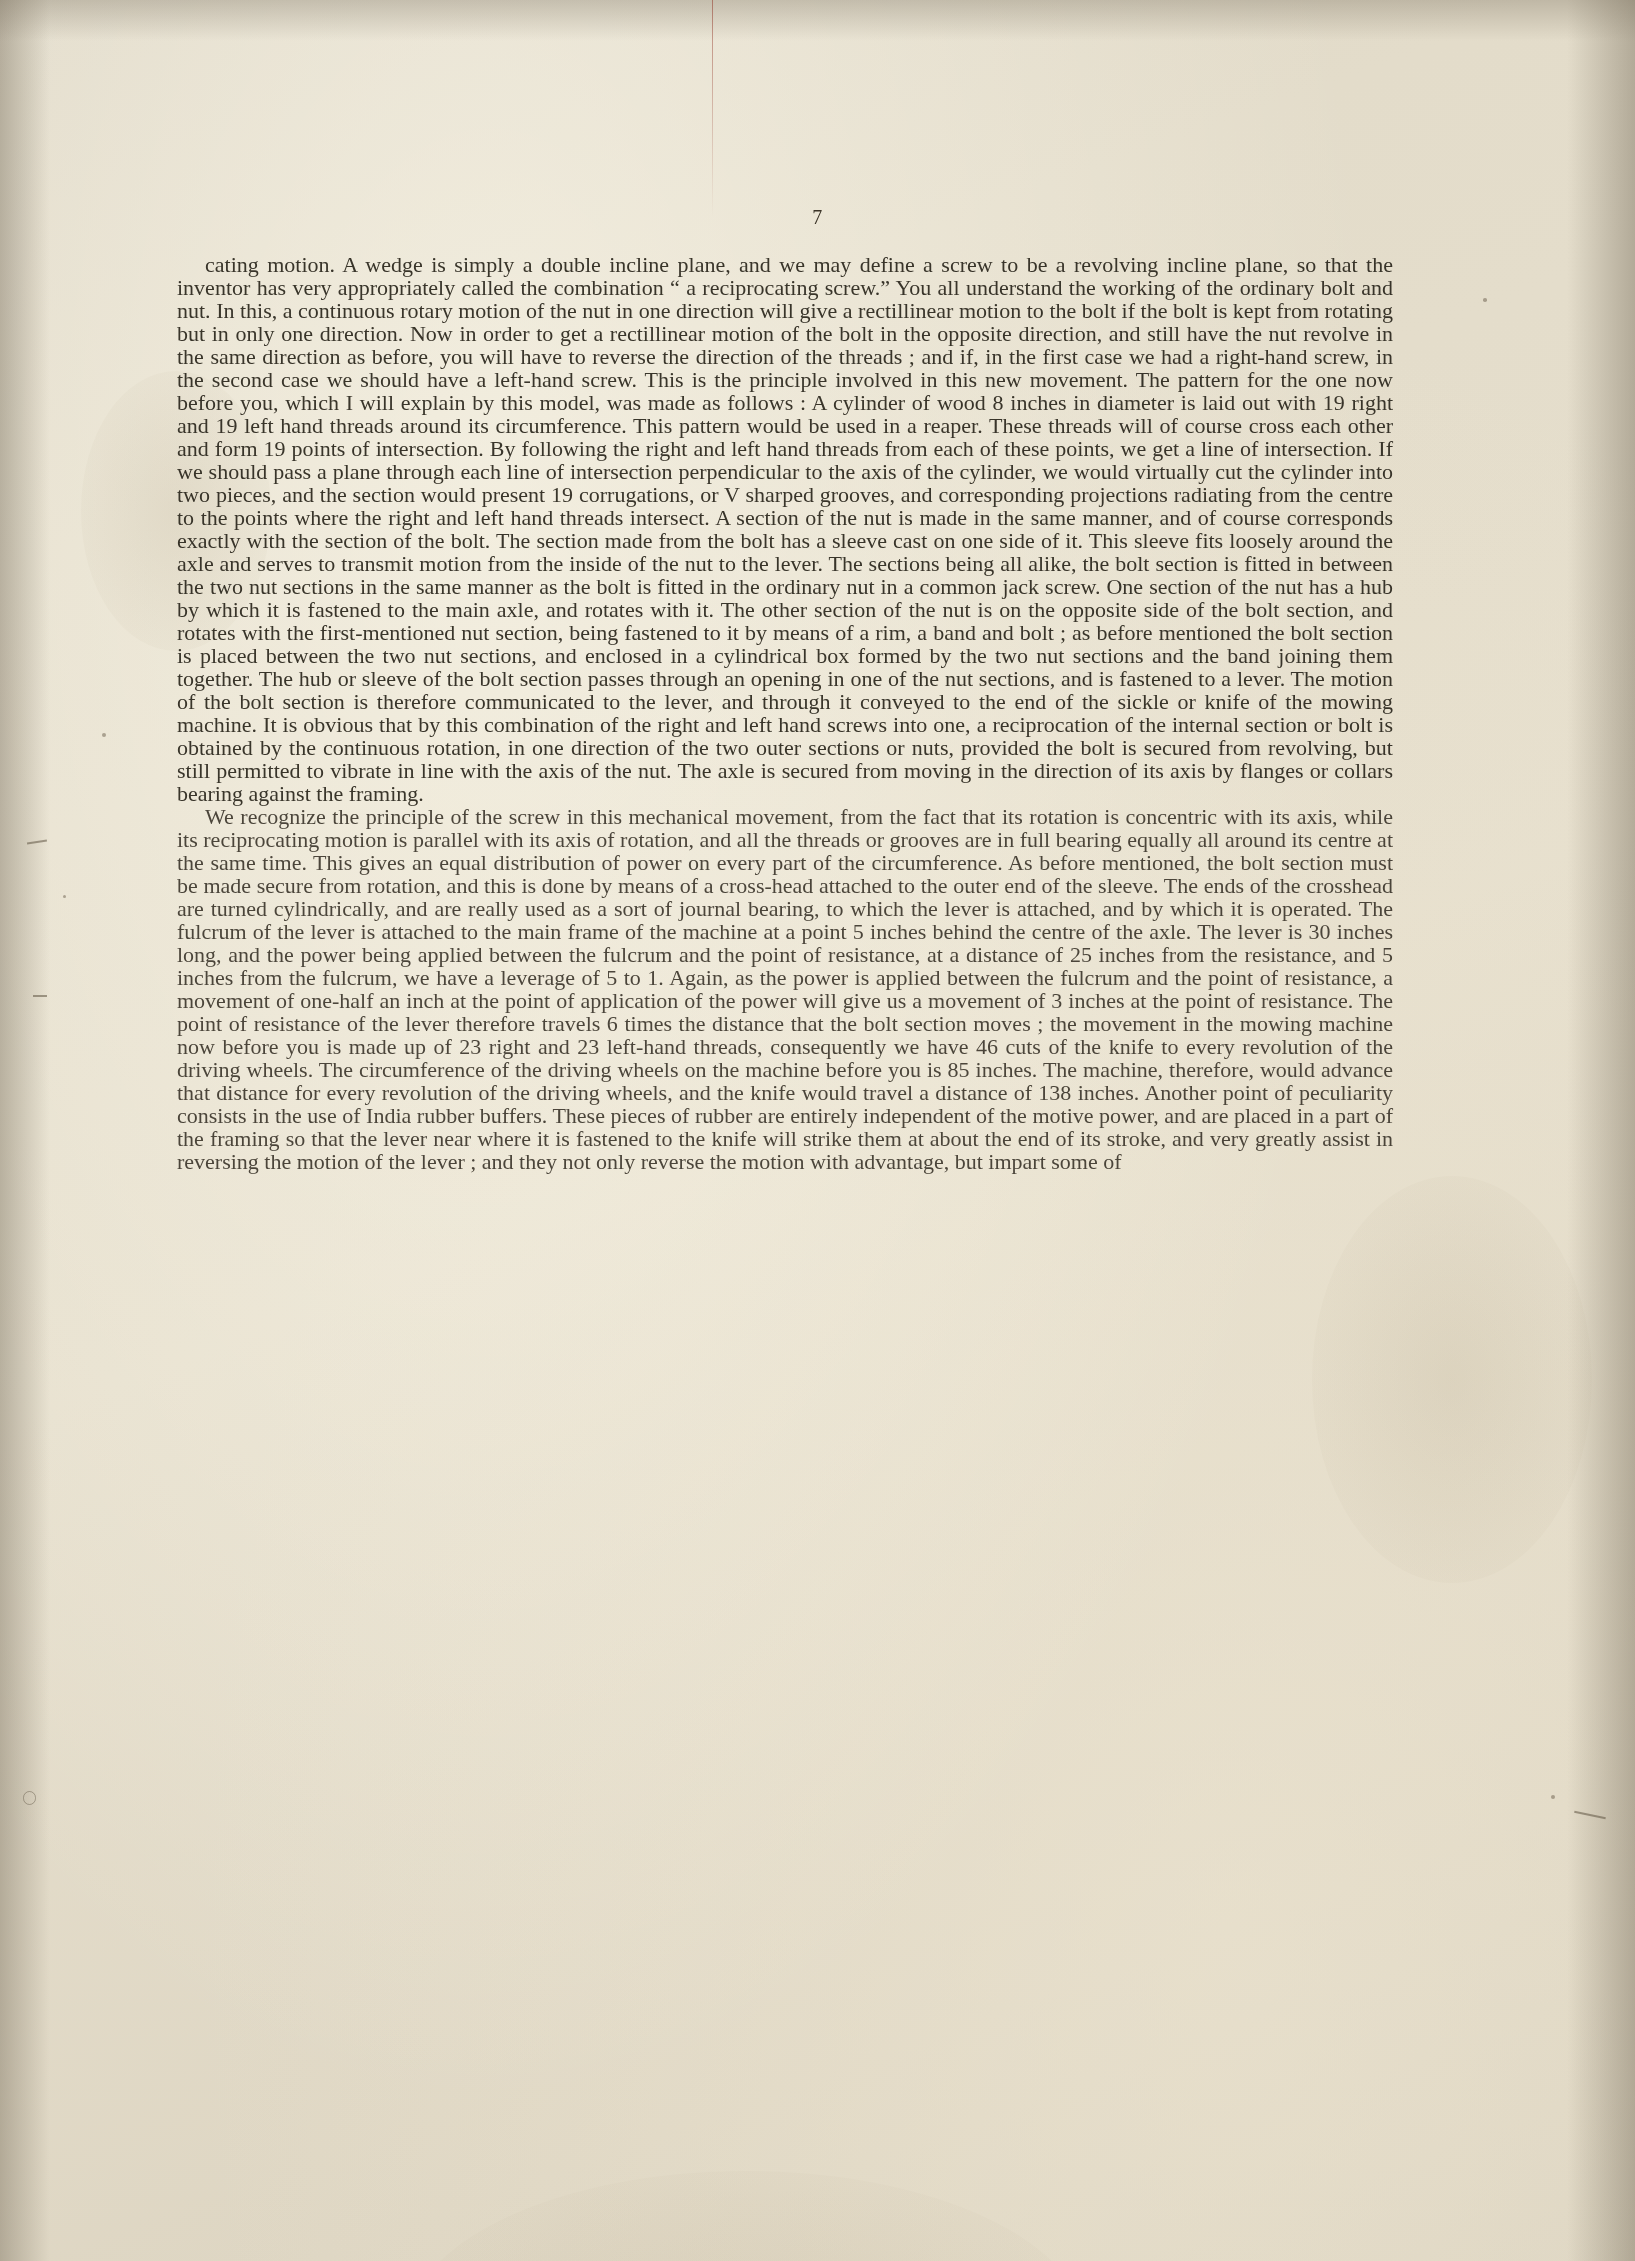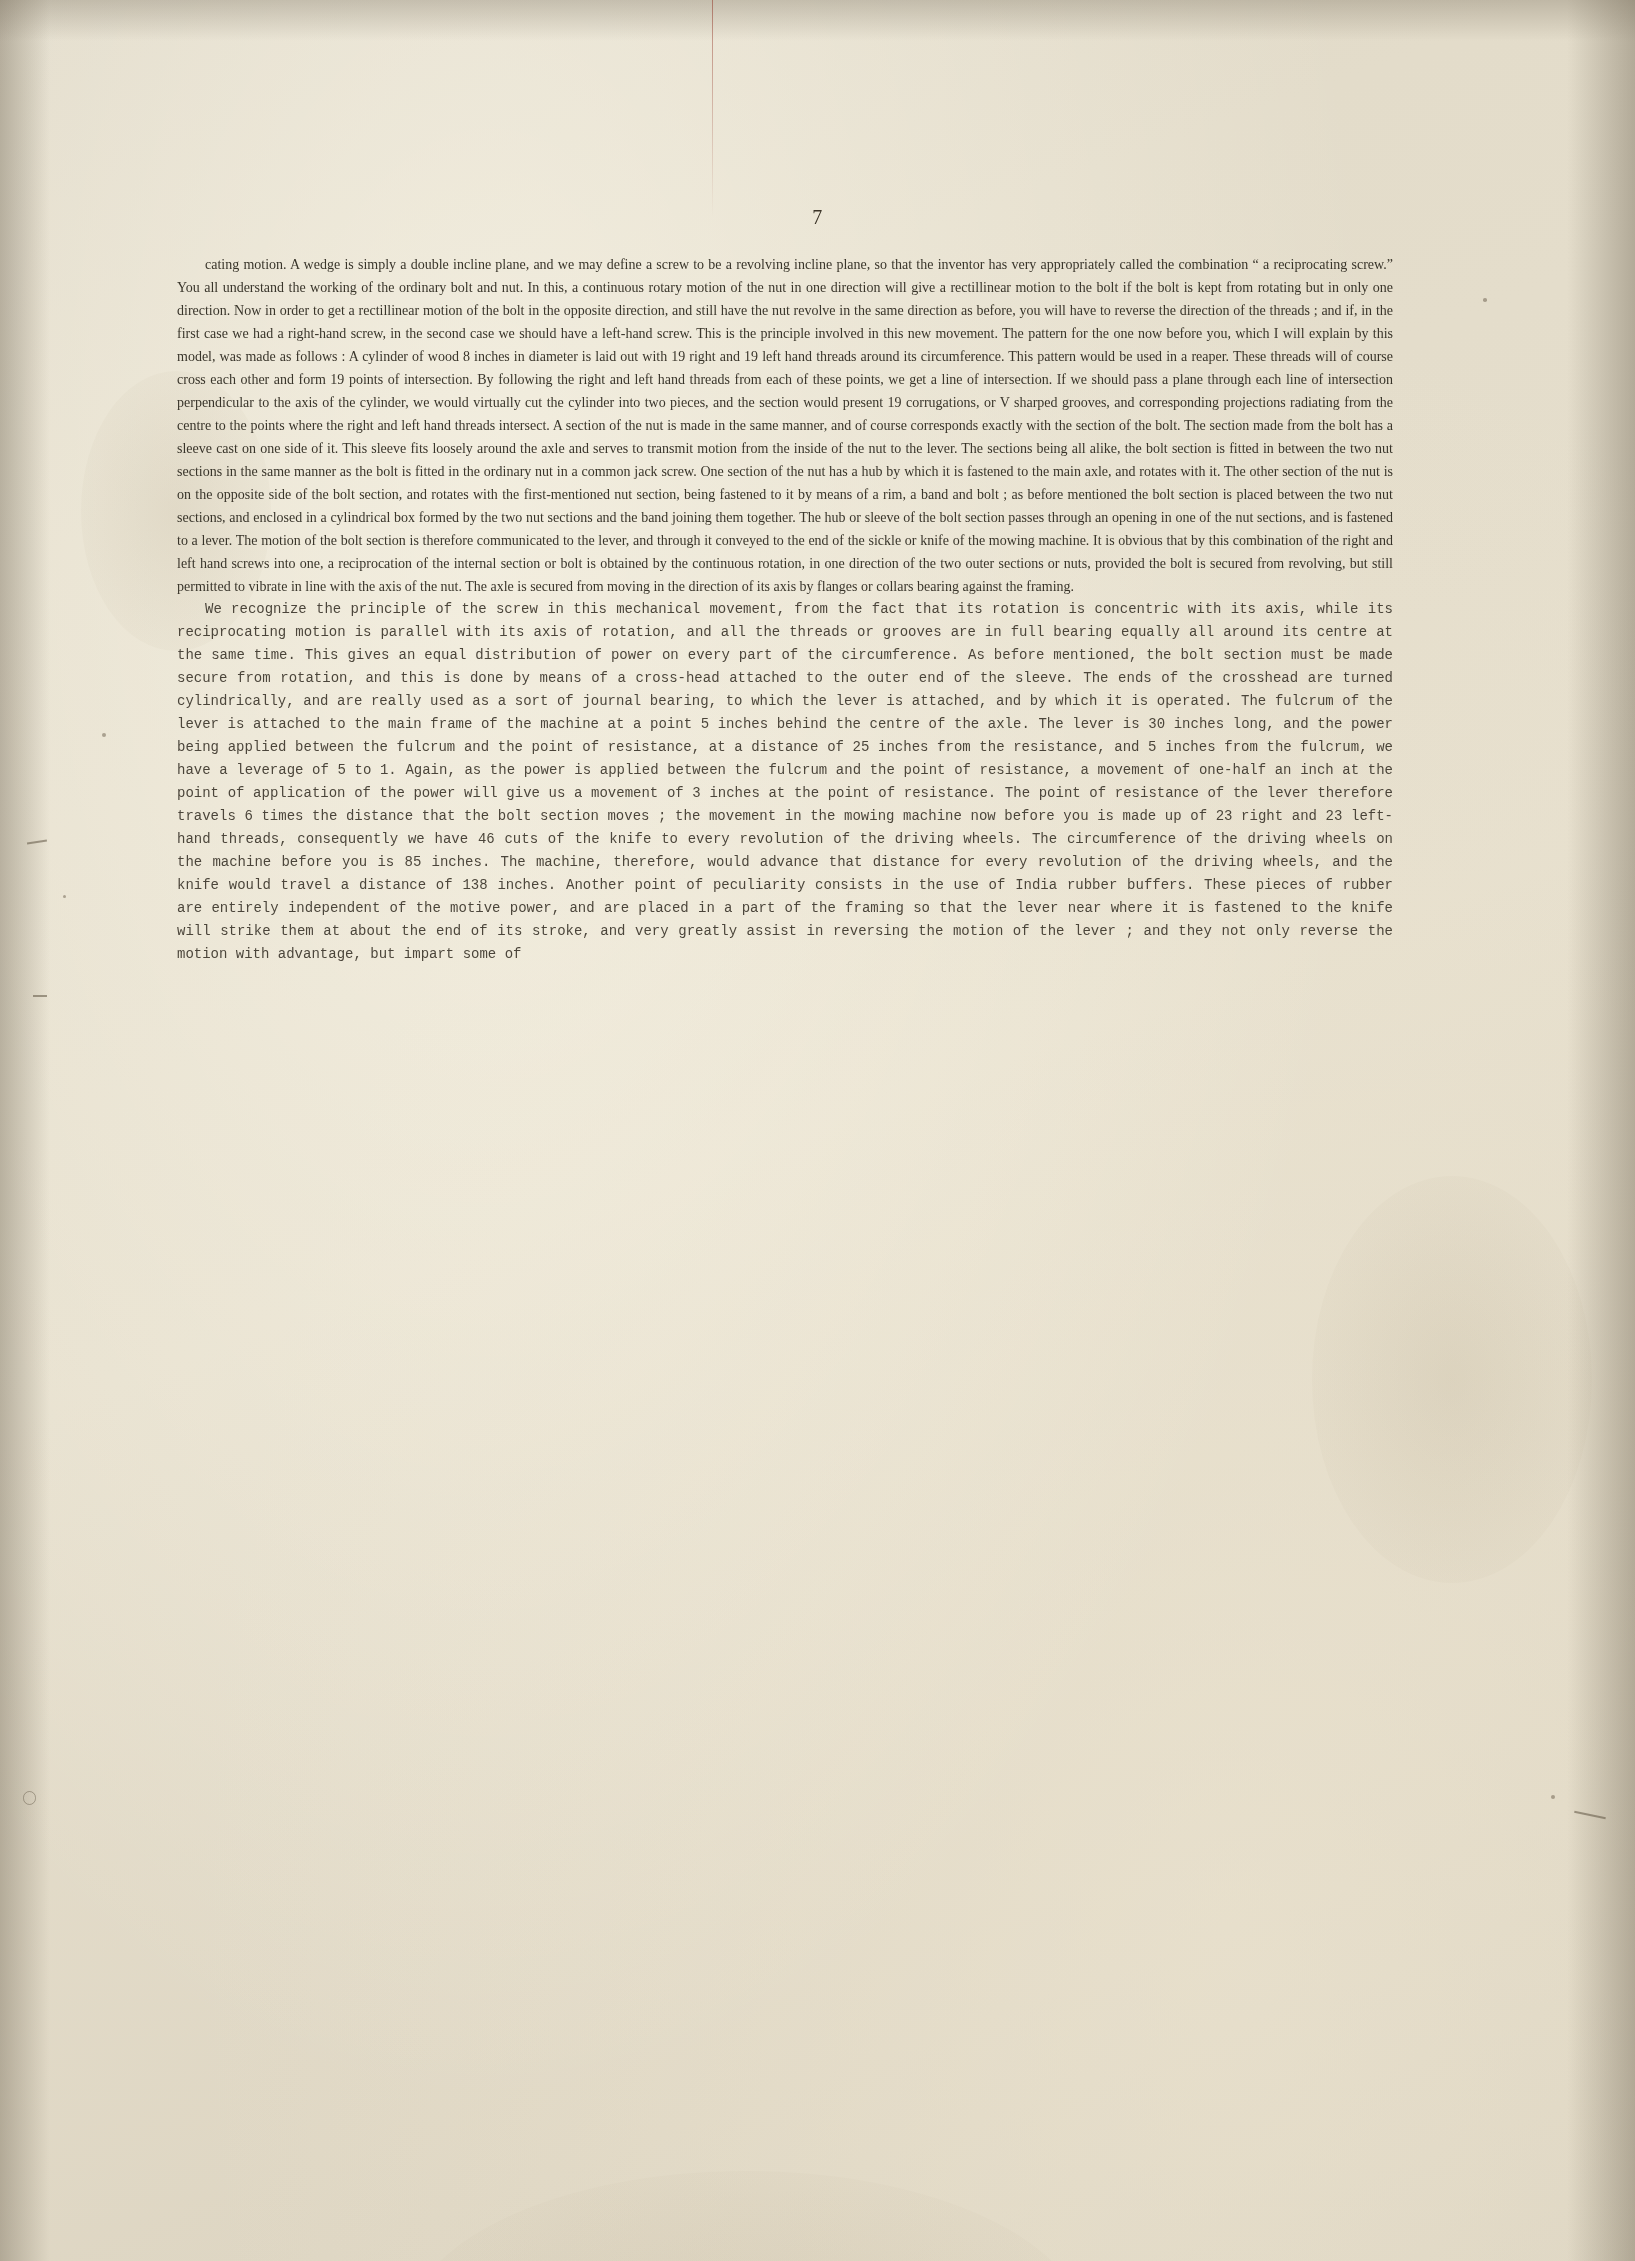--- a/index.html
+++ b/index.html
@@ -61,32 +61,31 @@
     font-size: 20px;
     color: #3a3327;
     letter-spacing: 0.5px;
   }
   .text-block {
     position: absolute;
     left: 177px;
     top: 253px;
     width: 1216px;
     color: #2e2a20;
-    font-size: 14px;
+    font-size: 22px;
     line-height: 23px;
     text-align: justify;
     text-justify: inter-word;
   }
   .text-block p {
     margin: 0;
     text-indent: 28px;
   }
   .text-block p.lower {
     color: #3a342a;
-    font-family: Liberation Mono, monospace;
   }
   .fade-a { opacity: 0.94; }
   .fade-b { opacity: 0.90; }
 
   .speck {
     position: absolute;
     background: rgba(90,78,60,0.45);
     border-radius: 50%;
     pointer-events: none;
   }

